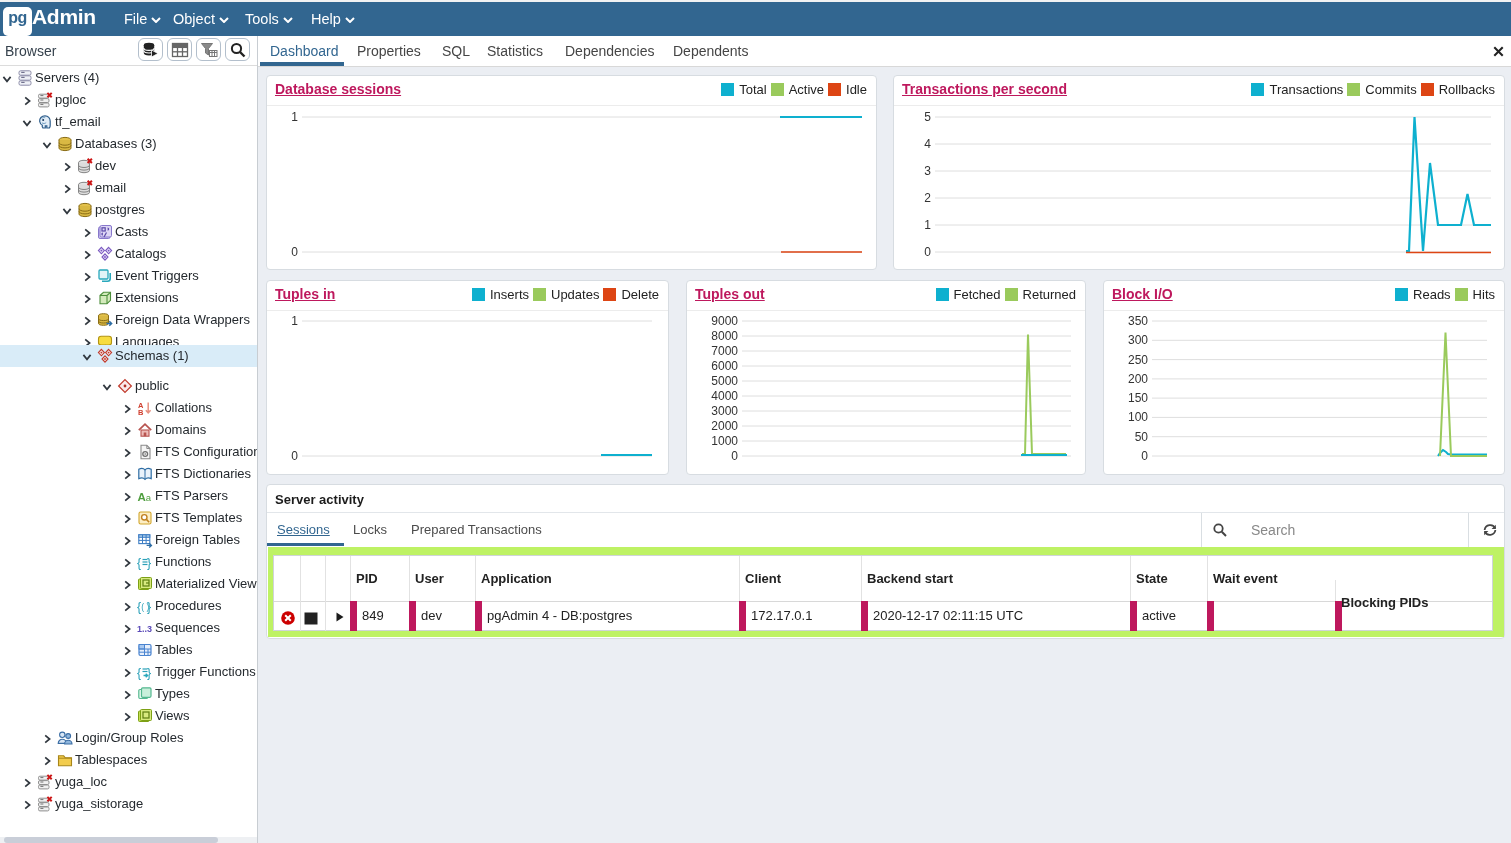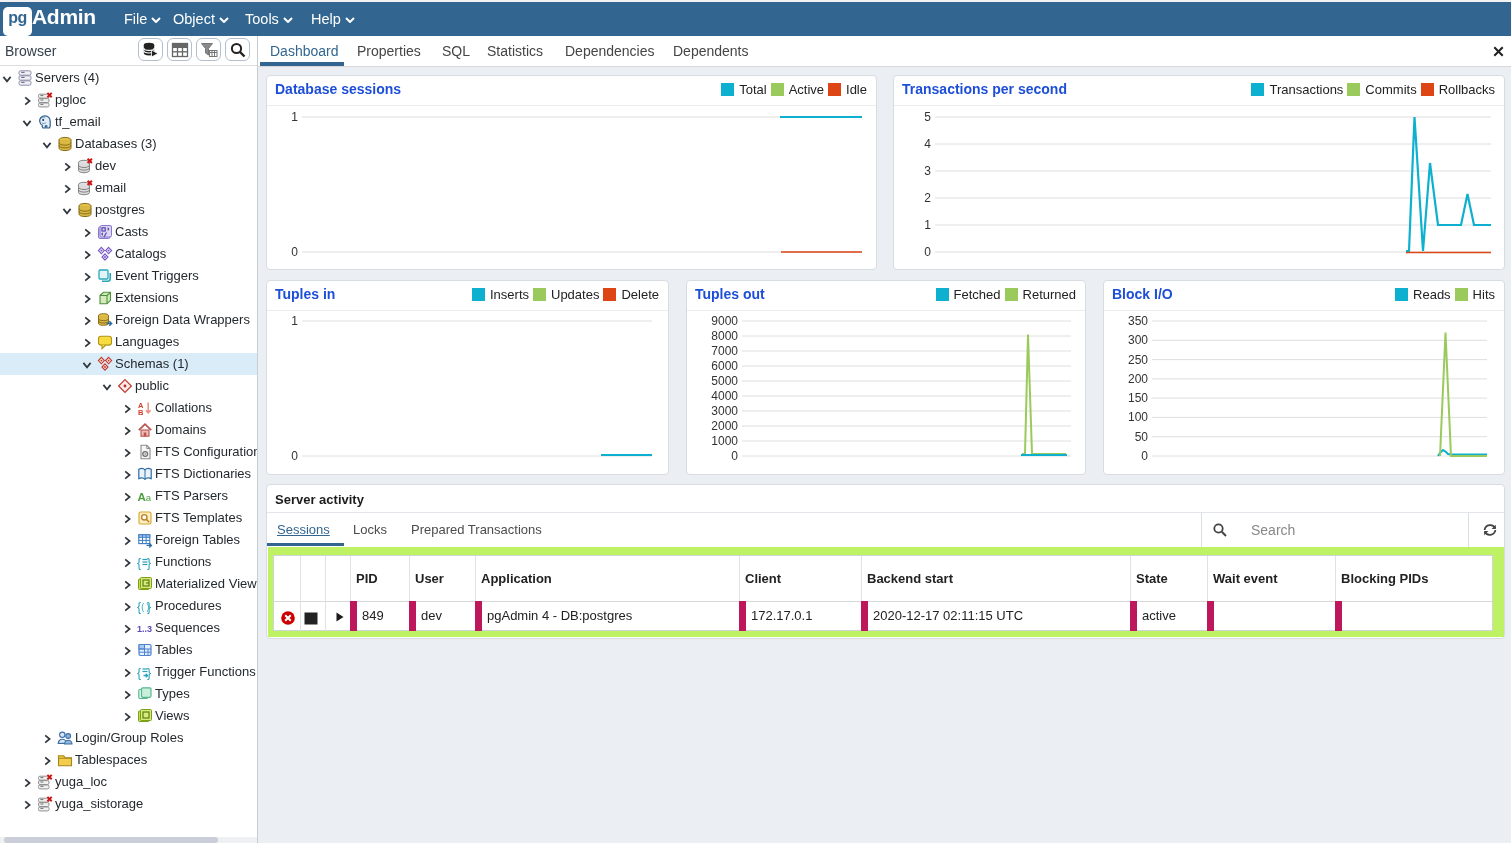--- a/index.html
+++ b/index.html
@@ -29,21 +29,21 @@
 #hthumb{position:absolute;left:4px;top:0;width:214px;height:6px;background:#c9ced8;border-radius:3px;}
 
 #tabbar{position:absolute;left:258px;top:36px;width:1253px;height:31px;background:#fff;border-bottom:1px solid #d8d8d8;}
 .mtab{position:absolute;top:0;height:30px;line-height:30px;font-size:14px;color:#454545;}
 .mtab.active{color:#326690;}
 #dashul{position:absolute;left:2px;top:26px;width:84px;height:4px;background:#326690;}
 #closex{position:absolute;left:1233px;top:8px;width:15px;height:15px;}
 
 #content{position:absolute;left:258px;top:67px;width:1253px;height:776px;background:#ebeef3;}
 .card{position:absolute;background:#fff;border:1px solid #d7dce1;border-radius:4px;}
-.ctitle{position:absolute;left:8px;top:5px;font-size:14px;font-weight:bold;color:#1d4ed8;}
+.ctitle{position:absolute;left:8px;top:5px;font-size:14px;font-weight:bold;color:#be185d;text-decoration:underline;}
 .legend{position:absolute;top:6px;right:9px;height:14px;font-size:13px;color:#222;white-space:nowrap;}
 .legend span.sw{display:inline-block;width:13px;height:13px;margin-left:4px;margin-right:5px;vertical-align:-2px;}
 .legend span.sw:first-child{margin-left:0;}
 .cdivider{position:absolute;left:0;top:29px;width:100%;height:1px;background:#ececec;}
 .chart{position:absolute;left:0;top:0;}
 
 #sacard{position:absolute;left:8px;top:417px;width:1239px;height:155px;background:#fff;border:1px solid #d7dce1;border-radius:4px;}
 #satitle{position:absolute;left:8px;top:7px;font-size:13px;font-weight:bold;color:#1c1c1c;}
 #satitlebar{position:absolute;left:0;top:27px;width:100%;height:1px;background:#e2e6ea;}
 .satab{position:absolute;top:28px;height:34px;line-height:34px;font-size:13px;color:#4c4c4c;}
@@ -280,21 +280,21 @@
 <div class="trow" style="top:264px">
         <svg class="caret" style="left:82px" width="10" height="10" viewBox="0 0 10 10">
           <polyline points="3.2,1.4 7.6,5 3.2,8.6" fill="none" stroke="#30373e" stroke-width="1.7"></polyline>
         </svg>
         <svg class="ticon" style="left:97px" width="16" height="16" viewBox="0 0 16 16">
           <rect x="1.5" y="2.3" width="13" height="8.8" rx="2.6" fill="#f7dc40" stroke="#b29413" stroke-width="1.1"></rect>
           <path d="M5 11 L5 14.6 L8.8 11" fill="#f7dc40" stroke="#b29413" stroke-width="1.1"></path>
         </svg>
         <span class="lbl" style="left:115px">Languages</span>
       </div>
-<div class="trow selrow" style="top:286px">
+<div class="trow selrow" style="top:278px">
         <svg class="caret" style="left:82px" width="10" height="10" viewBox="0 0 10 10">
           <polyline points="1.4,2.9 5,7.3 8.6,2.9" fill="none" stroke="#30373e" stroke-width="1.7"></polyline>
         </svg>
         <svg class="ticon" style="left:97px" width="16" height="16" viewBox="0 0 16 16">
           <g fill="#f8e4e4" stroke="#c0392b" stroke-width="1.1">
             <path d="M4.4 1.4 L7.4 4.6 L4.4 7.8 L1.4 4.6 Z"></path>
             <path d="M11.6 1.4 L14.6 4.6 L11.6 7.8 L8.6 4.6 Z"></path>
             <path d="M8 7.8 L11 11 L8 14.2 L5 11 Z"></path>
           </g>
           <g fill="#c0392b">
@@ -698,21 +698,21 @@
     <div id="sabody">
       <div id="satable">
         <div id="sahdrline"></div>
         <div class="th" style="left:76px;width:59px;">PID</div>
         <div class="th" style="left:135px;width:66px;">User</div>
         <div class="th" style="left:201px;width:264px;">Application</div>
         <div class="th" style="left:465px;width:122px;">Client</div>
         <div class="th" style="left:587px;width:269px;">Backend start</div>
         <div class="th" style="left:856px;width:77px;">State</div>
         <div class="th" style="left:933px;width:128px;">Wait event</div>
-        <div class="th" style="left:1061px;width:158px;">Blocking PIDs</div>
+        <div class="th" style="left:1061px;width:158px;margin-top:24px;">Blocking PIDs</div>
         <div class="th" style="left:26px;width:25px;height:75px;"></div>
         <div class="th" style="left:51px;width:25px;height:75px;"></div>
         <div class="td" style="left:76px;width:59px;font-weight:normal;">849</div>
         <div class="td" style="left:135px;width:66px;">dev</div>
         <div class="td" style="left:201px;width:264px;">pgAdmin 4 - DB:postgres</div>
         <div class="td" style="left:465px;width:122px;">172.17.0.1</div>
         <div class="td" style="left:587px;width:269px;">2020-12-17 02:11:15 UTC</div>
         <div class="td" style="left:856px;width:77px;">active</div>
         <div class="td" style="left:933px;width:128px;"></div>
         <div class="td" style="left:1061px;width:159px;"></div>

